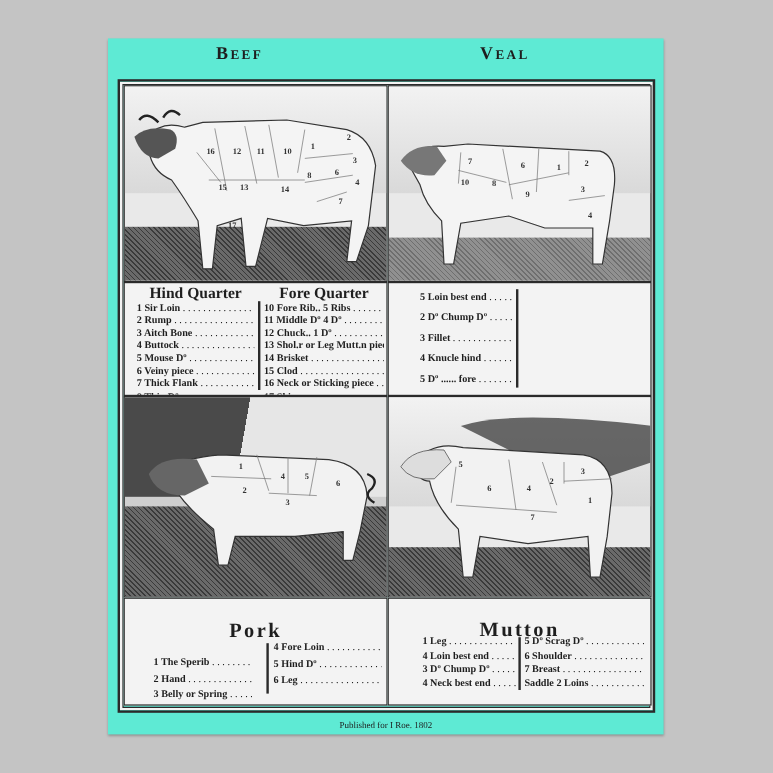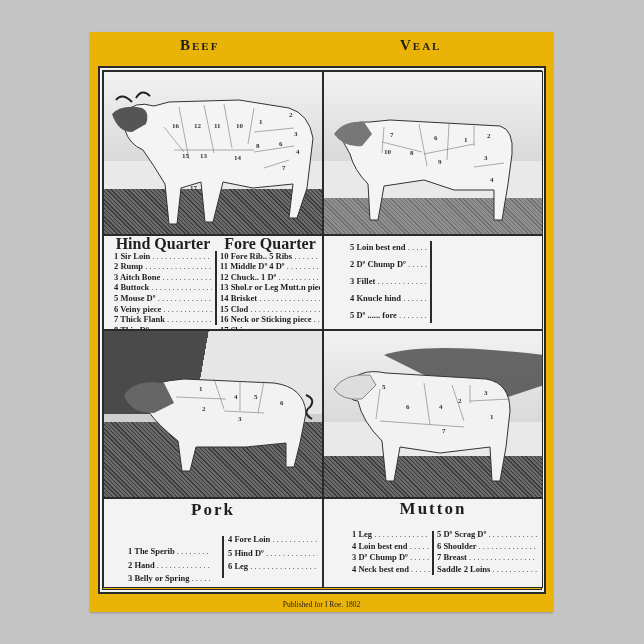--- a/index.html
+++ b/index.html
@@ -1,32 +1,32 @@
 <!DOCTYPE html>
 <html><head>
 <meta charset="utf-8">
 <style>
   html,body{margin:0;padding:0;}
   body{width:644px;height:644px;background:#c4c4c4;position:relative;overflow:hidden;font-family:"Liberation Serif","DejaVu Serif",serif;color:#1e1e1e;}
-  .poster{position:absolute;left:90px;top:32px;width:463px;height:580px;background:#eab308;box-shadow:0 1px 2px rgba(0,0,0,.25);}
+  .poster{position:absolute;left:90px;top:32px;width:463px;height:580px;background:#5eead4;box-shadow:0 1px 2px rgba(0,0,0,.25);}
   .title{position:absolute;top:5px;font-size:15px;font-weight:bold;letter-spacing:2px;font-variant:small-caps;}
   .t-beef{left:90px;} .t-veal{left:310px;}
   .frame{position:absolute;left:8px;top:34px;width:444px;height:524px;border:2px solid #2a2a2a;box-shadow:inset 0 0 0 2px #f3f3f3,inset 0 0 0 3px #2a2a2a;}
   .cell{position:absolute;border:1px solid #2a2a2a;overflow:hidden;}
   .img{background:#e9e9e9;}
   .sky{position:absolute;left:0;right:0;top:0;height:55%;background:linear-gradient(#f2f2f2,#d9d9d9);}
   .ground{position:absolute;left:0;right:0;bottom:0;height:35%;background:repeating-linear-gradient(45deg,#3a3a3a 0 1px,#6a6a6a 1px 3px);}
   .cell svg{position:absolute;left:0;top:0;}
   .legend{background:#f3f3f3;font-size:8.5px;line-height:10.6px;font-weight:bold;}
   .col{position:absolute;}
-  .col .hd{font-size:16px;text-align:center;margin-bottom:1px;}
+  .col .hd{font-size:13px;text-align:center;margin-bottom:1px;}
   .row{white-space:nowrap;overflow:hidden;}
   .row:after{content:" . . . . . . . . . . . . . . . . . . . . .";font-weight:normal;}
   .bar{position:absolute;width:2px;background:#2a2a2a;}
-  .btitle{position:absolute;left:0;right:0;text-align:center;font-size:17px;font-weight:bold;letter-spacing:2px;}
+  .btitle{position:absolute;left:0;right:0;text-align:center;font-size:17px;font-weight:bold;letter-spacing:2px;margin-top:16px;}
   .footer{position:absolute;left:0;right:0;bottom:3px;text-align:center;font-size:7.5px;}
   .num{font-size:7px;font-weight:bold;fill:#333;font-family:"Liberation Serif",serif;}
 </style>
 </head>
 <body>
 
 <div class="poster">
   <div class="title t-beef">Beef</div>
   <div class="title t-veal">Veal</div>
 

